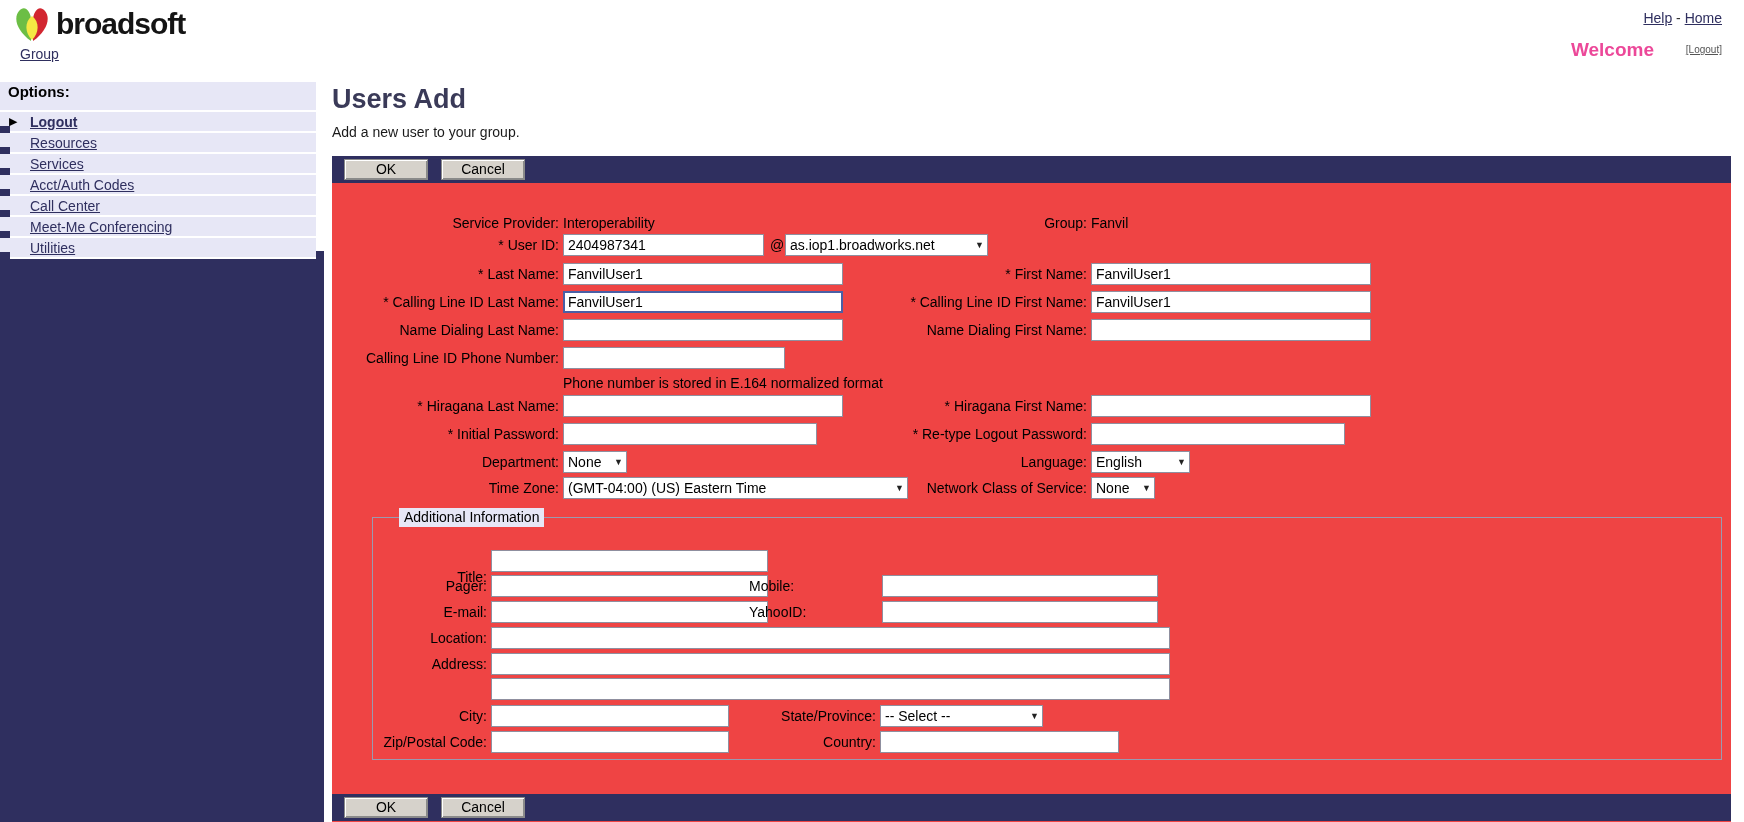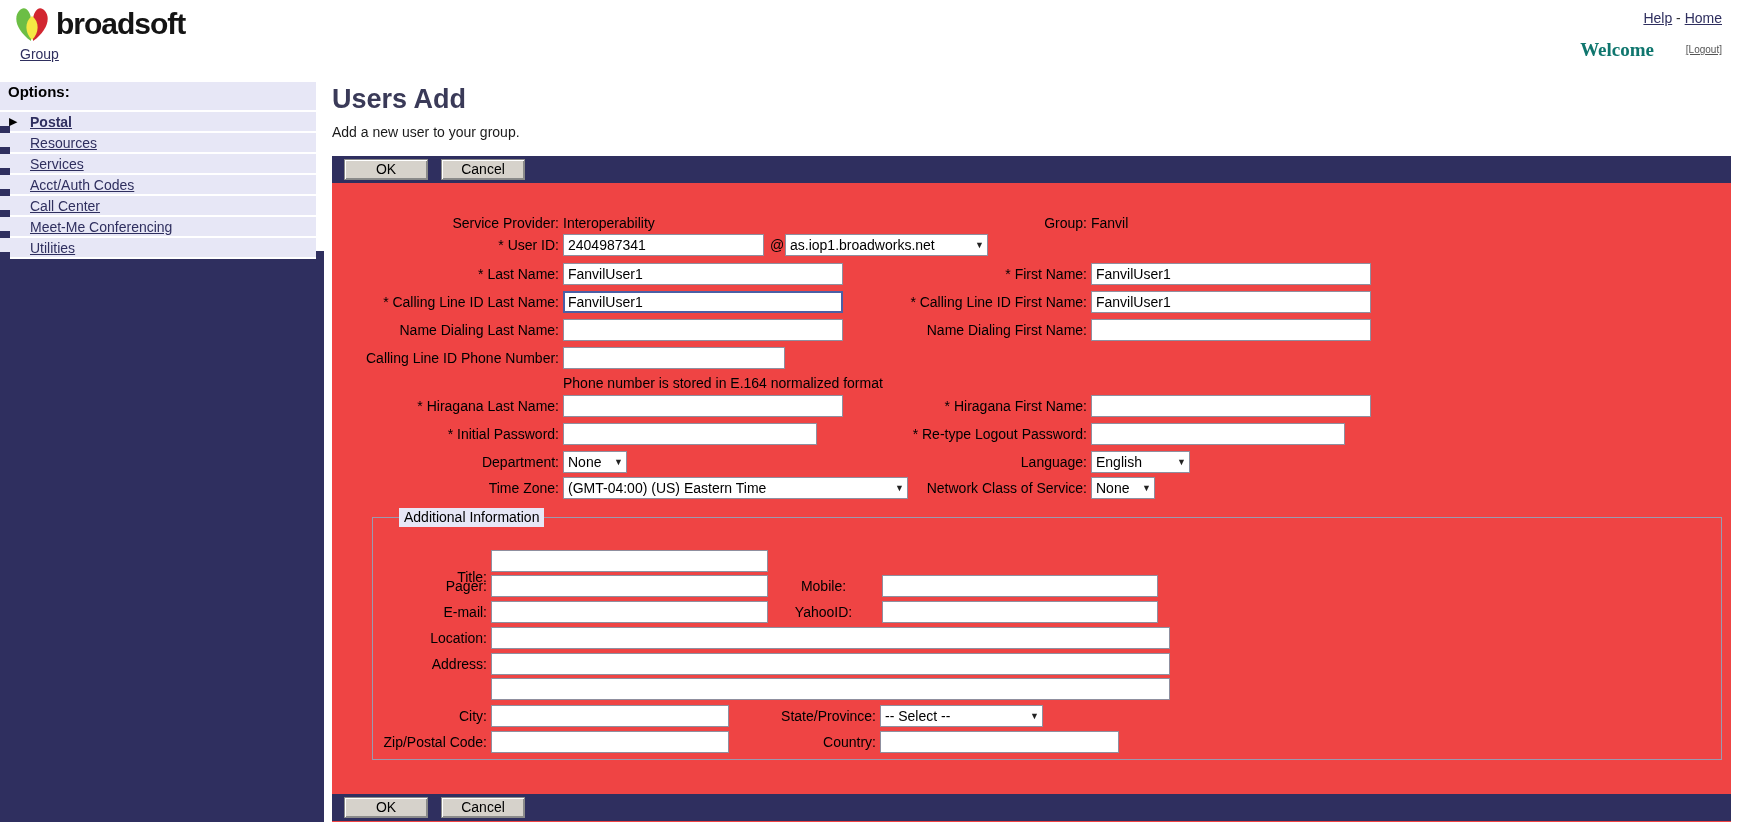--- a/index.html
+++ b/index.html
@@ -13,21 +13,21 @@
   }
   a { cursor:pointer; }
 
   
   .header { position:absolute; left:0; top:0; width:1744px; height:69px; background:#fff; }
   .logo { position:absolute; left:12px; top:5px; display:flex; align-items:center; }
   .logo-text { font-size:30px; font-weight:bold; color:#141414; letter-spacing:-1px; margin-left:4px; }
   .help-home { position:absolute; right:22px; top:10px; font-size:14px; color:#333; }
   .help-home a { color:#2F2F5F; text-decoration:underline; }
   .group-link { position:absolute; left:20px; top:46px; font-size:14px; color:#2F2F5F; text-decoration:underline; }
-  .welcome { position:absolute; right:90px; top:39px; font-size:19px; font-weight:bold; color:#0f766e;font-family:Liberation Serif, serif; }
+  .welcome { position:absolute; right:90px; top:39px; font-size:19px; font-weight:bold; color:#ec4899; }
   .logout { position:absolute; right:22px; top:44px; font-size:10px; color:#555; text-decoration:underline; }
 
   
   .menu { position:absolute; left:0; top:82px; width:316px; }
   .menu-title { height:30px; line-height:20px; background:#E7E7F6; border-bottom:2px solid #fff;
                 font-weight:bold; font-size:15px; padding-left:8px; }
   .menu-item { position:relative; height:21px; line-height:19px; background:#E7E7F6;
                border-bottom:2px solid #fff; padding-left:30px; }
   .menu-item::after { content:""; position:absolute; left:0; bottom:-2px; width:10px; height:7px; background:#2F2F5F; }
   .menu-link { font-size:14px; color:#2F2F5F; text-decoration:underline; }
@@ -62,21 +62,21 @@
   .sel { position:absolute; height:22px; border:1px solid #8f8f9f; background:#fff; font-size:14px;
          display:flex; align-items:center; justify-content:space-between; padding:0 3px 0 4px; cursor:default; }
   .sel .arr { font-size:9px; color:#222; margin-left:4px; flex:none; }
   .sel .txt { white-space:nowrap; overflow:hidden; }
 
   .note { position:absolute; left:231px; font-size:14px; height:20px; line-height:20px; }
 
   .fs { position:absolute; left:40px; top:334px; width:1350px; height:243px; border:1px solid #9a9ab0; }
   .fs-legend { position:absolute; top:-10px; left:10px; background:#E7E7F6; padding:0 5px; font-size:14px; line-height:19px;margin-left:16px; }
   .fl1 { left:0; width:114px; text-align:right; }
-  .fl2 { left:395px; width:111px; text-align:center; }
+  .fl2 { left:376px; width:111px; text-align:left; }
   .fl3 { left:356px; width:147px; text-align:right; }
 </style>
 </head>
 <body>
 
 <div class="header">
   <div class="logo">
     <svg width="40" height="38" viewBox="0 0 40 38">
       <path d="M19 36 C5 26 1 13 7 6 C13 -1 19 7 19 15 Z" fill="#6CBE45"></path>
       <path d="M21 36 C35 26 39 13 33 6 C27 -1 21 7 21 15 Z" fill="#D22630"></path>
@@ -92,21 +92,21 @@
   <a class="group-link">Group</a>
   <div class="welcome">Welcome</div>
   <a class="logout">[Logout]</a>
 </div>
 
 <div class="side-navy"></div>
 <div class="menu">
   <div class="menu-title">Options:</div>
   <div class="menu-item active">
     <span class="arrow-icon">▶</span>
-    <a class="menu-link">Postal</a>
+    <a class="menu-link">Logout</a>
   </div>
   <div class="menu-item">
     <a class="menu-link">Resources</a>
   </div>
   <div class="menu-item">
     <a class="menu-link">Services</a>
   </div>
   <div class="menu-item">
     <a class="menu-link">Acct/Auth Codes</a>
   </div>

